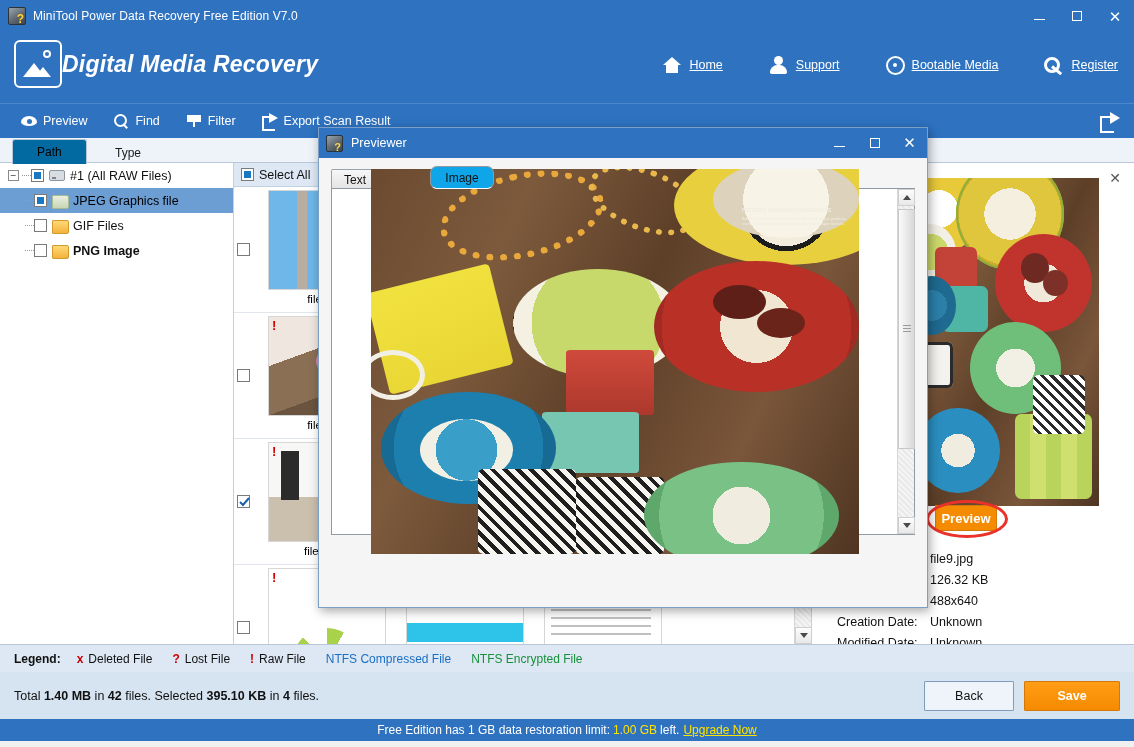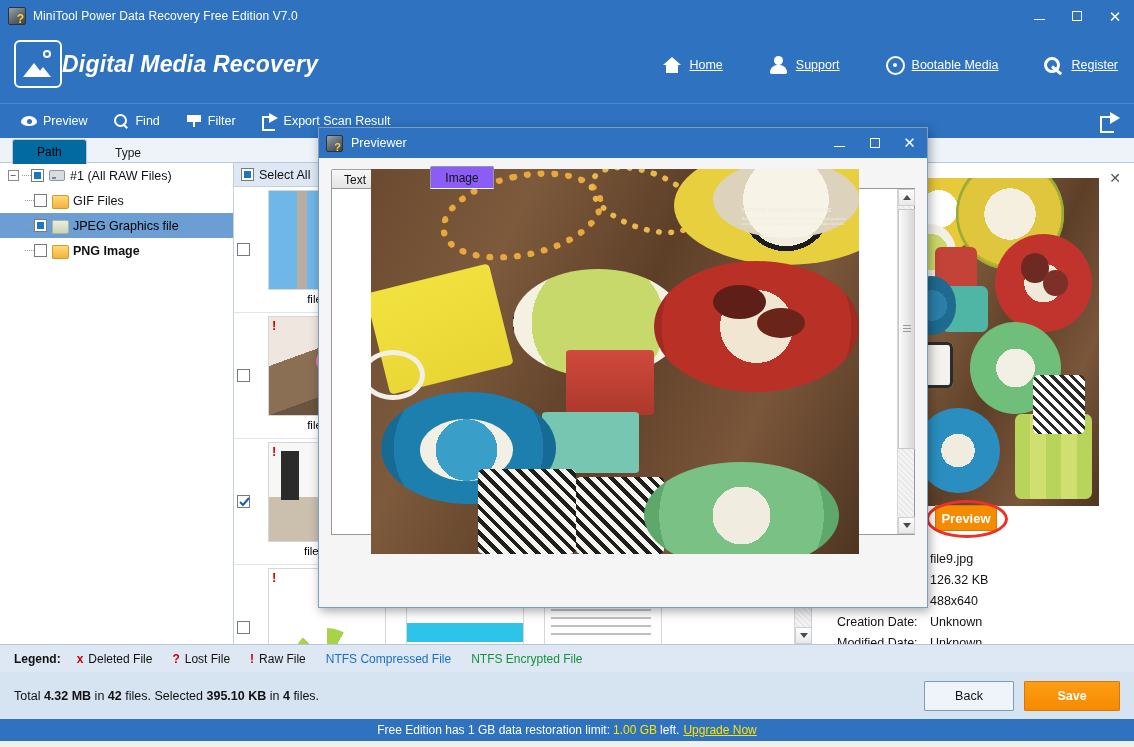--- a/index.html
+++ b/index.html
@@ -470,23 +470,24 @@
   }
   .dtab {
     height: 20px; padding: 0 12px;
     display: flex; align-items: center; justify-content: center;
     font-size: 12px; color: #111;
     border: 1px solid #9aa3ab; border-bottom: none;
     background: linear-gradient(180deg,#f7f7f7 0%,#e3e3e3 100%);
     border-radius: 2px 2px 0 0; margin-right: 2px;
   }
   .dtab.active {
-    height: 23px; background: #8b5cf6; border-color: #8f9aa4;
+    height: 23px; background: #0ea5e9; border-color: #8f9aa4;
     border-bottom: 1px solid #fff; z-index: 3; position: relative;
     padding: 1px 14px;
+    border-radius: 7px;
   }
   .dlg-content {
     position: absolute; left: 12px; top: 60px;
     width: 584px; height: 347px;
     background: #fff; border: 1px solid #8f9aa4;
   }
   .img-area {
     position: absolute; left: 0; top: 0;
     width: 566px; height: 345px;
     display: flex; align-items: center; justify-content: center;
@@ -641,34 +642,34 @@
 
     <div class="tree-panel">
       <div class="tree-row" style="padding-left:8px;">
         <span class="exp">−</span>
         <span class="dots-h"></span>
         <span class="cbx checked"></span>
         <span class="drive-ic"></span>
         <span>#1 (All RAW Files)</span>
       </div>
 
+      <div class="tree-row sel" style="padding-left:8px;">
+        <span class="tree-indent"></span>
+        <span class="dots-h"></span>
+        <span class="cbx checked"></span>
+        <span class="folder-ic pale"></span>
+        <span>JPEG Graphics file</span>
+      </div>
+
       <div class="tree-row" style="padding-left:8px;">
         <span class="tree-indent"></span>
         <span class="dots-h"></span>
         <span class="cbx"></span>
         <span class="folder-ic"></span>
         <span>GIF Files</span>
-      </div>
-
-      <div class="tree-row sel" style="padding-left:8px;">
-        <span class="tree-indent"></span>
-        <span class="dots-h"></span>
-        <span class="cbx checked"></span>
-        <span class="folder-ic pale"></span>
-        <span>JPEG Graphics file</span>
       </div>
 
       <div class="tree-row" style="padding-left:8px;font-weight:bold;">
         <span class="tree-indent"></span>
         <span class="dots-h"></span>
         <span class="cbx"></span>
         <span class="folder-ic"></span>
         <span>PNG Image</span>
       </div>
     </div>
@@ -831,21 +832,21 @@
     <span class="legend-item">
       <span style="color:#1a6fc4">NTFS Compressed File</span>
     </span>
     <span class="legend-item">
       <span style="color:#18903a">NTFS Encrypted File</span>
     </span>
   </div>
 
   <div class="status-bar">
     <div class="status-text">
-      <span>Total </span><b>4.32 MB</b><span> in </span><b>42</b><span> files.  Selected </span><b>395.10 KB</b><span> in </span><b>4</b><span> files.</span>
+      <span>Total </span><b>1.40 MB</b><span> in </span><b>42</b><span> files.  Selected </span><b>395.10 KB</b><span> in </span><b>4</b><span> files.</span>
     </div>
     <div class="sb-buttons">
       <div class="btn btn-back">
         <span>Back</span>
       </div>
       <div class="btn btn-save">
         <span>Save</span>
       </div>
     </div>
   </div>

